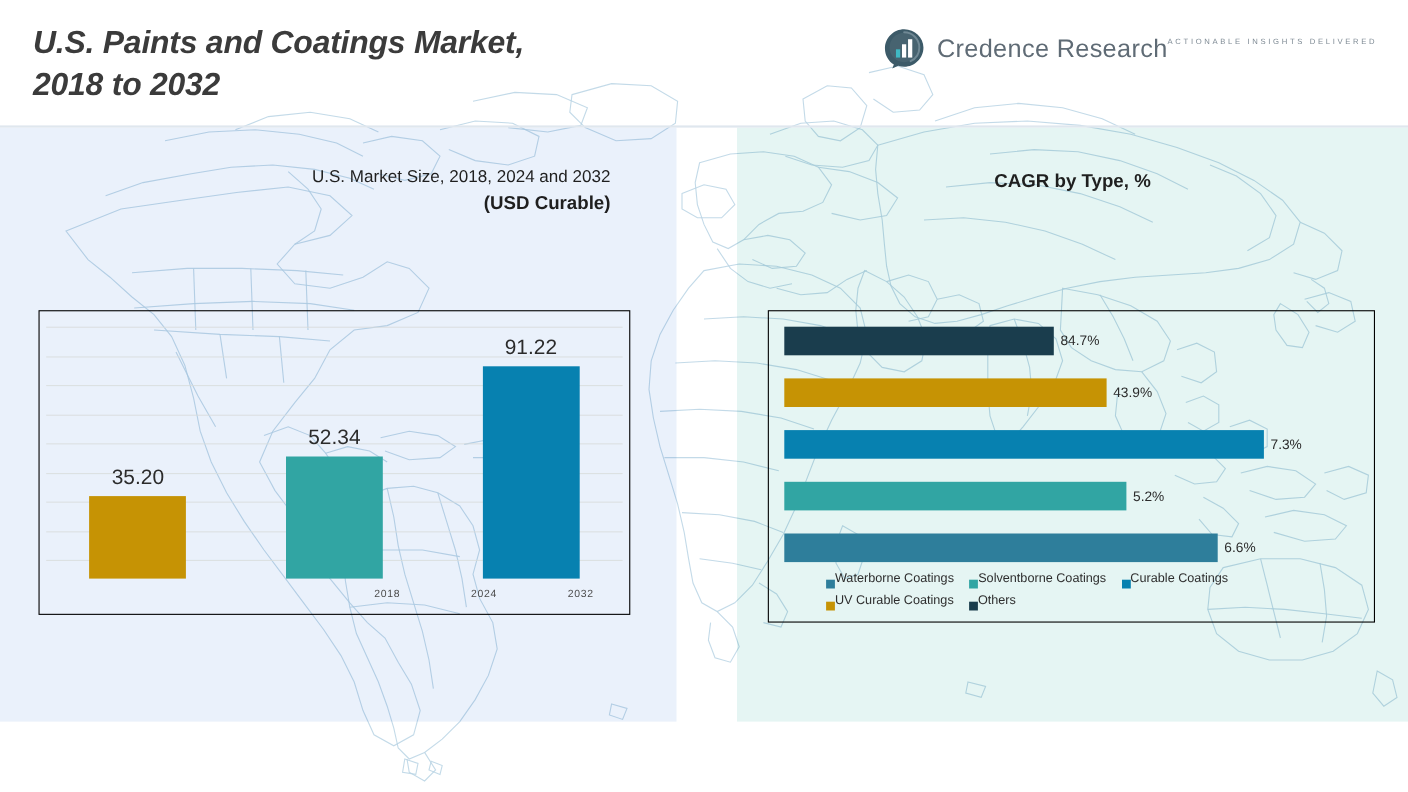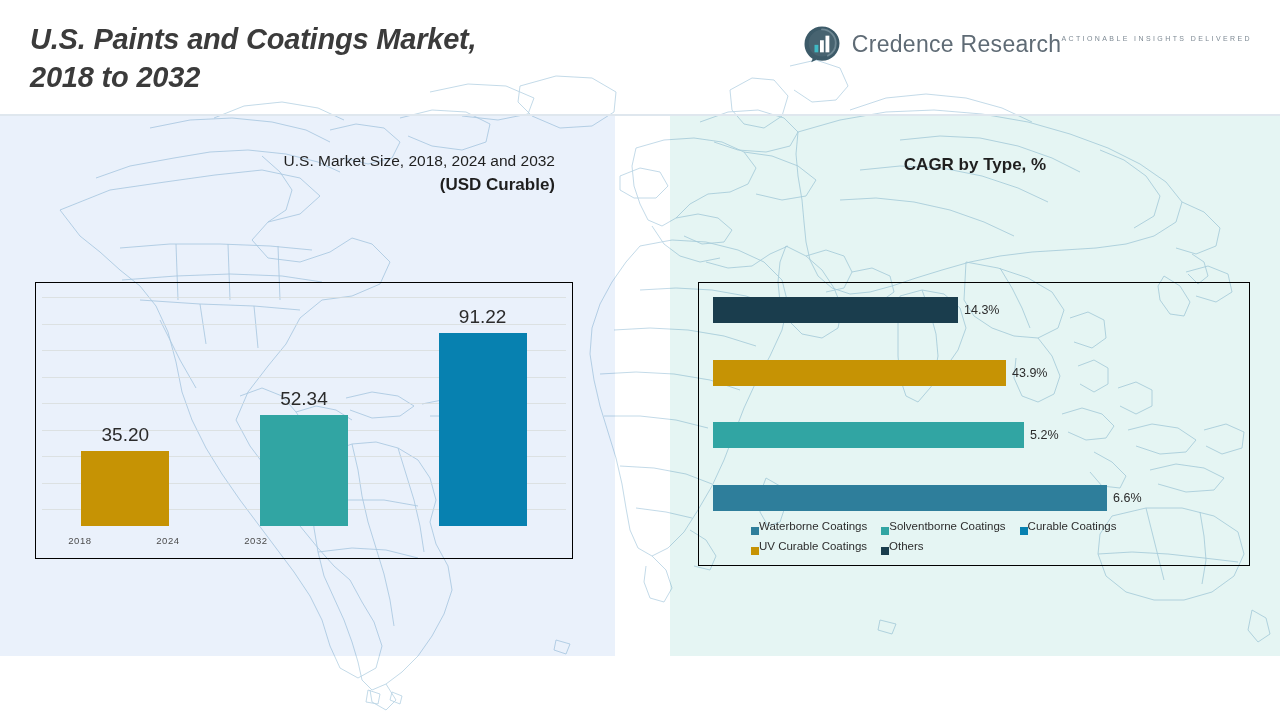--- a/index.html
+++ b/index.html
@@ -139,21 +139,21 @@
   }
   .vbar {
     width: 88px;
   }
   .vcat-row {
     position: absolute;
     left: 0; right: 0; bottom: 8px;
     height: 20px;
     display: flex;
     align-items: center;
-    justify-content: flex-start;
+    justify-content: flex-end;
   }
   .vcat {
     width: 88px;
     text-align: center;
     font-size: 9.5px;
     color: #4c4c4c;
     letter-spacing: .6px;
   }
 
   
@@ -383,25 +383,29 @@
 
   <div class="chart-block" id="right-block">
     <div class="chart-heading" id="right-heading">
       <div class="heading-line2">CAGR by Type, %</div>
     </div>
 
     <div class="plot-box" id="right-plot">
       <div id="hbars">
           <div class="hbar-row">
             <div class="hbar" style="width: 245px; background: rgb(26, 61, 77);"></div>
-            <div class="hbar-value">14.3%</div>
+            <div class="hbar-value">84.7%</div>
           </div>
           <div class="hbar-row">
             <div class="hbar" style="width: 293px; background: rgb(198, 147, 4);"></div>
             <div class="hbar-value">43.9%</div>
+          </div>
+          <div class="hbar-row">
+            <div class="hbar" style="width: 436px; background: rgb(7, 129, 176);"></div>
+            <div class="hbar-value">7.3%</div>
           </div>
           <div class="hbar-row">
             <div class="hbar" style="width: 311px; background: rgb(49, 165, 163);"></div>
             <div class="hbar-value">5.2%</div>
           </div>
           <div class="hbar-row">
             <div class="hbar" style="width: 394px; background: rgb(46, 126, 155);"></div>
             <div class="hbar-value">6.6%</div>
           </div>
         </div>

